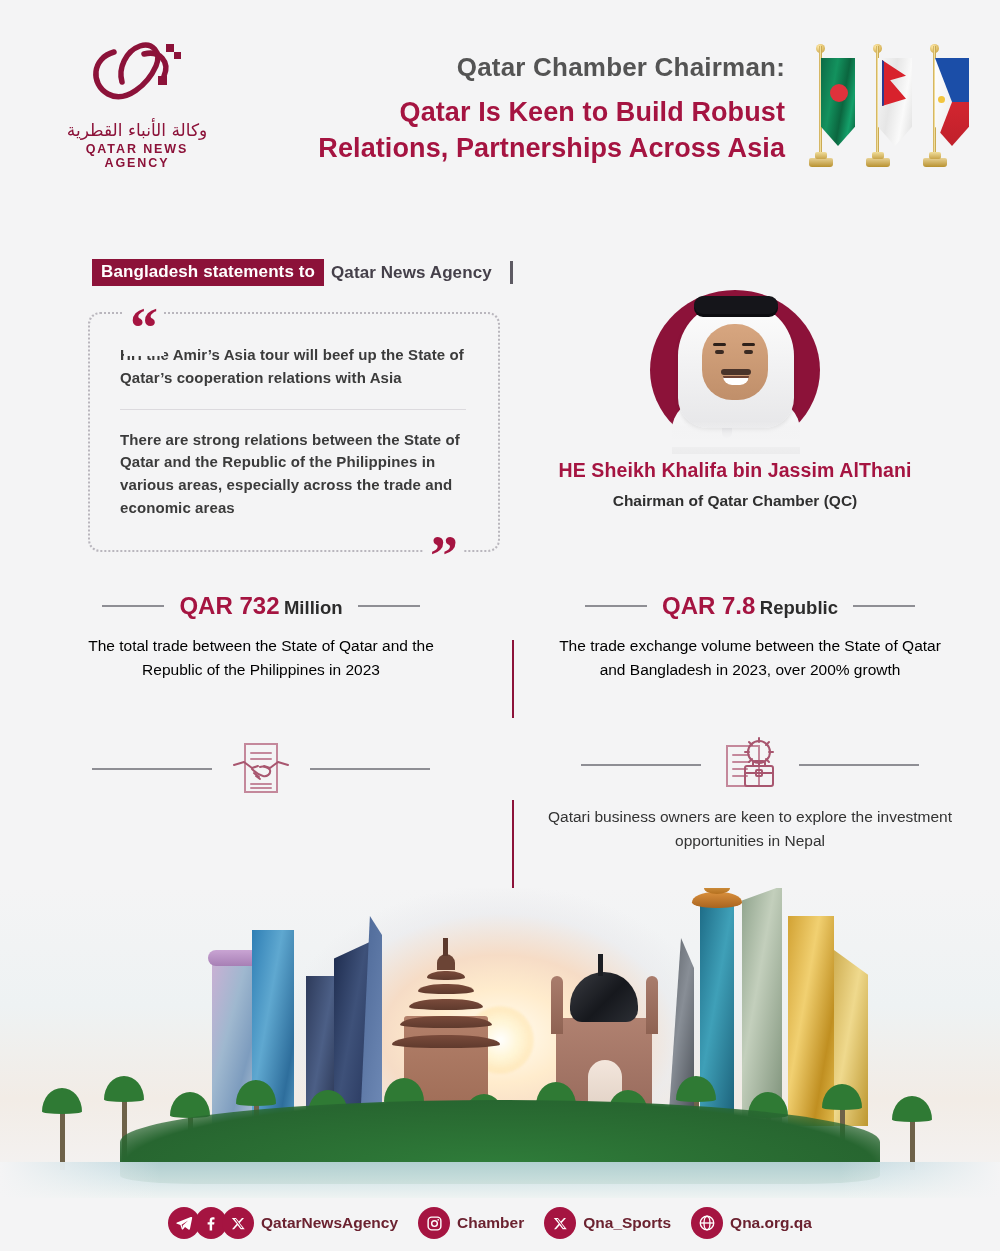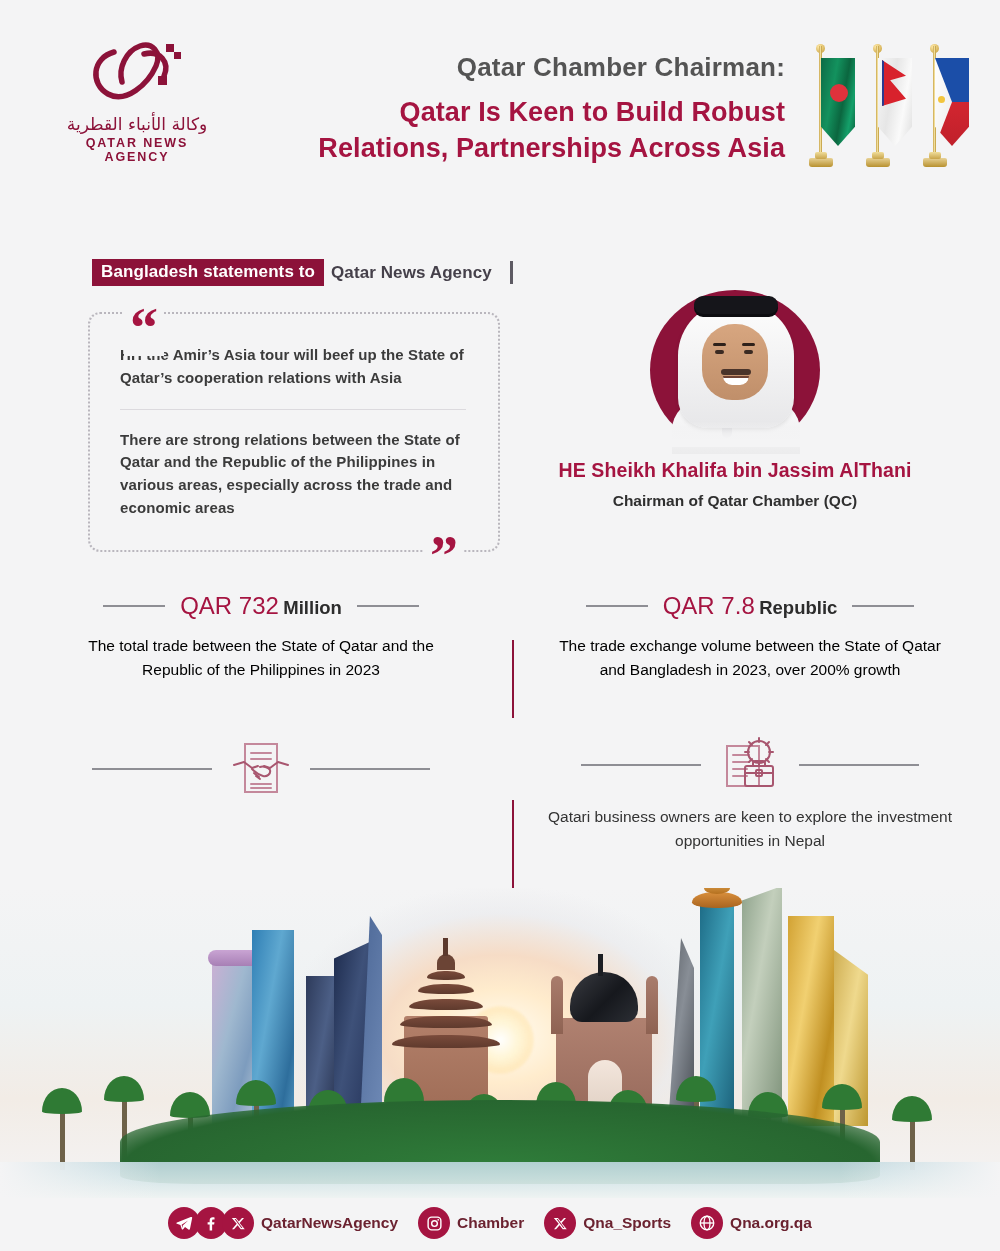--- a/index.html
+++ b/index.html
@@ -11,21 +11,21 @@
     position: relative;
     overflow: hidden;
   }
   .page { position: relative; width: 1000px; height: 1251px; background: #f4f4f5; }
 
   
   .header { position: relative; height: 200px; }
 
   .logo { position: absolute; left: 52px; top: 32px; width: 170px; text-align: center; }
   .logo-mark { width: 110px; height: 80px; margin: 0 auto; position: relative; }
-  .logo-ar { font-size: 17px; color: #8c1239; margin-top: 2px; letter-spacing: .5px; font-family: "DejaVu Sans", sans-serif; }
+  .logo-ar { font-size: 17px; color: #8c1239; margin-top: 8px; letter-spacing: .5px; font-family: "DejaVu Sans", sans-serif; }
   .logo-en { font-size: 12.5px; color: #8c1239; letter-spacing: 1.9px; font-weight: bold; margin-top: 2px; }
 
   .titles { position: absolute; left: 205px; top: 52px; width: 580px; text-align: right; }
   .title-kicker {
     font-size: 26px; font-weight: bold; color: #545454; letter-spacing: .2px;
     margin-bottom: 11px;
   }
   .title-main {
     font-size: 27px; font-weight: bold; color: #a51441; line-height: 1.34; letter-spacing: .1px;
   }
@@ -109,21 +109,21 @@
   .p-collar { position:absolute; left:56px; top:116px; width:10px; height:34px; background:#e2e2e5; border-radius:0 0 6px 6px; }
 
   .p-name { font-size: 19.5px; font-weight: bold; color: #a51441; margin-top: 12px; letter-spacing: .1px; }
   .p-role { font-size: 15.5px; font-weight: bold; color: #2f2f2f; margin-top: 10px; }
 
   
   .stat { position: absolute; width: 450px; text-align: center; }
   .stat.left { left: 36px; } .stat.right { left: 525px; }
   .stat-head { display: flex; align-items: center; justify-content: center; gap: 15px; }
   .rule { height: 2px; background: #8e8e94; width: 62px; }
-  .stat-amount { font-size: 24px; font-weight: normal; color: #a51441; white-space: nowrap; }
+  .stat-amount { font-size: 24px; font-weight: bold; color: #a51441; white-space: nowrap; }
   .stat-unit { font-size: 18.5px; font-weight: bold; color: #2c2c2c; }
   .stat-desc { font-size: 15.5px; color: #000000; line-height: 1.55; margin-top: 14px; padding: 0 28px; }
 
   
   .iconrow { position: absolute; width: 450px; display: flex; align-items: center; justify-content: center; gap: 18px; }
   .iconrow.left { left: 36px; } .iconrow.right { left: 525px; }
   .icon-rule { height: 2px; background: #8e8e94; width: 120px; }
   .ico { width: 62px; height: 58px; position: relative; flex: none; }
   .ico svg { display: block; }
 

